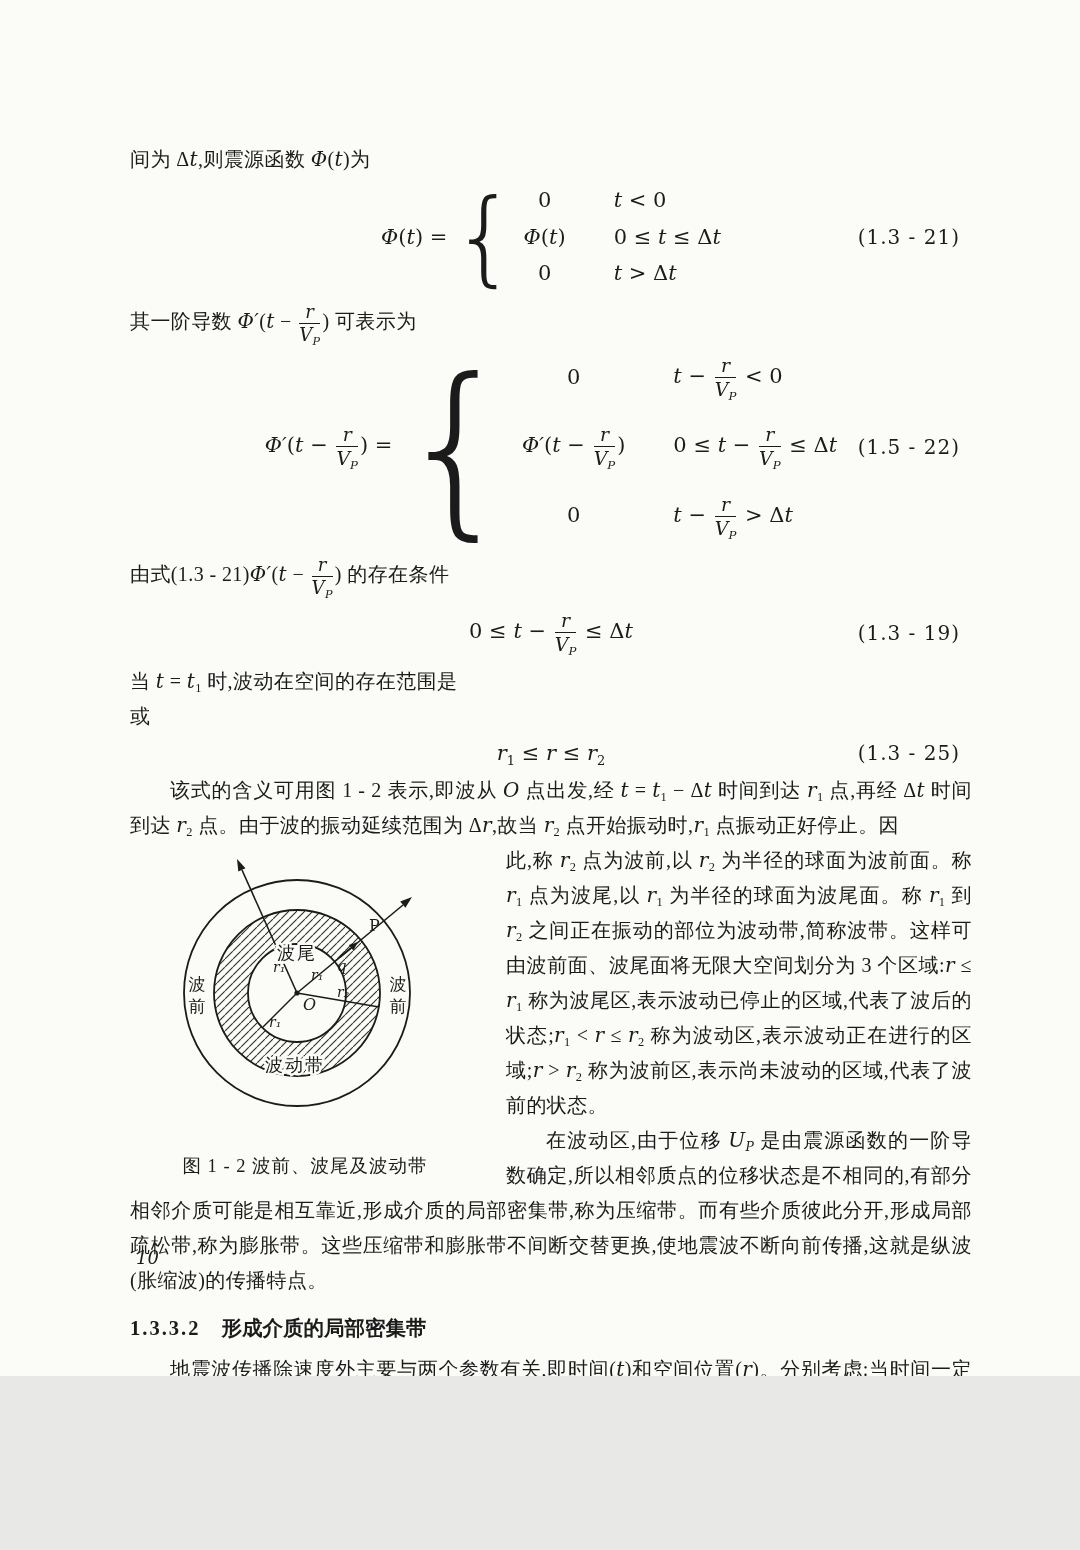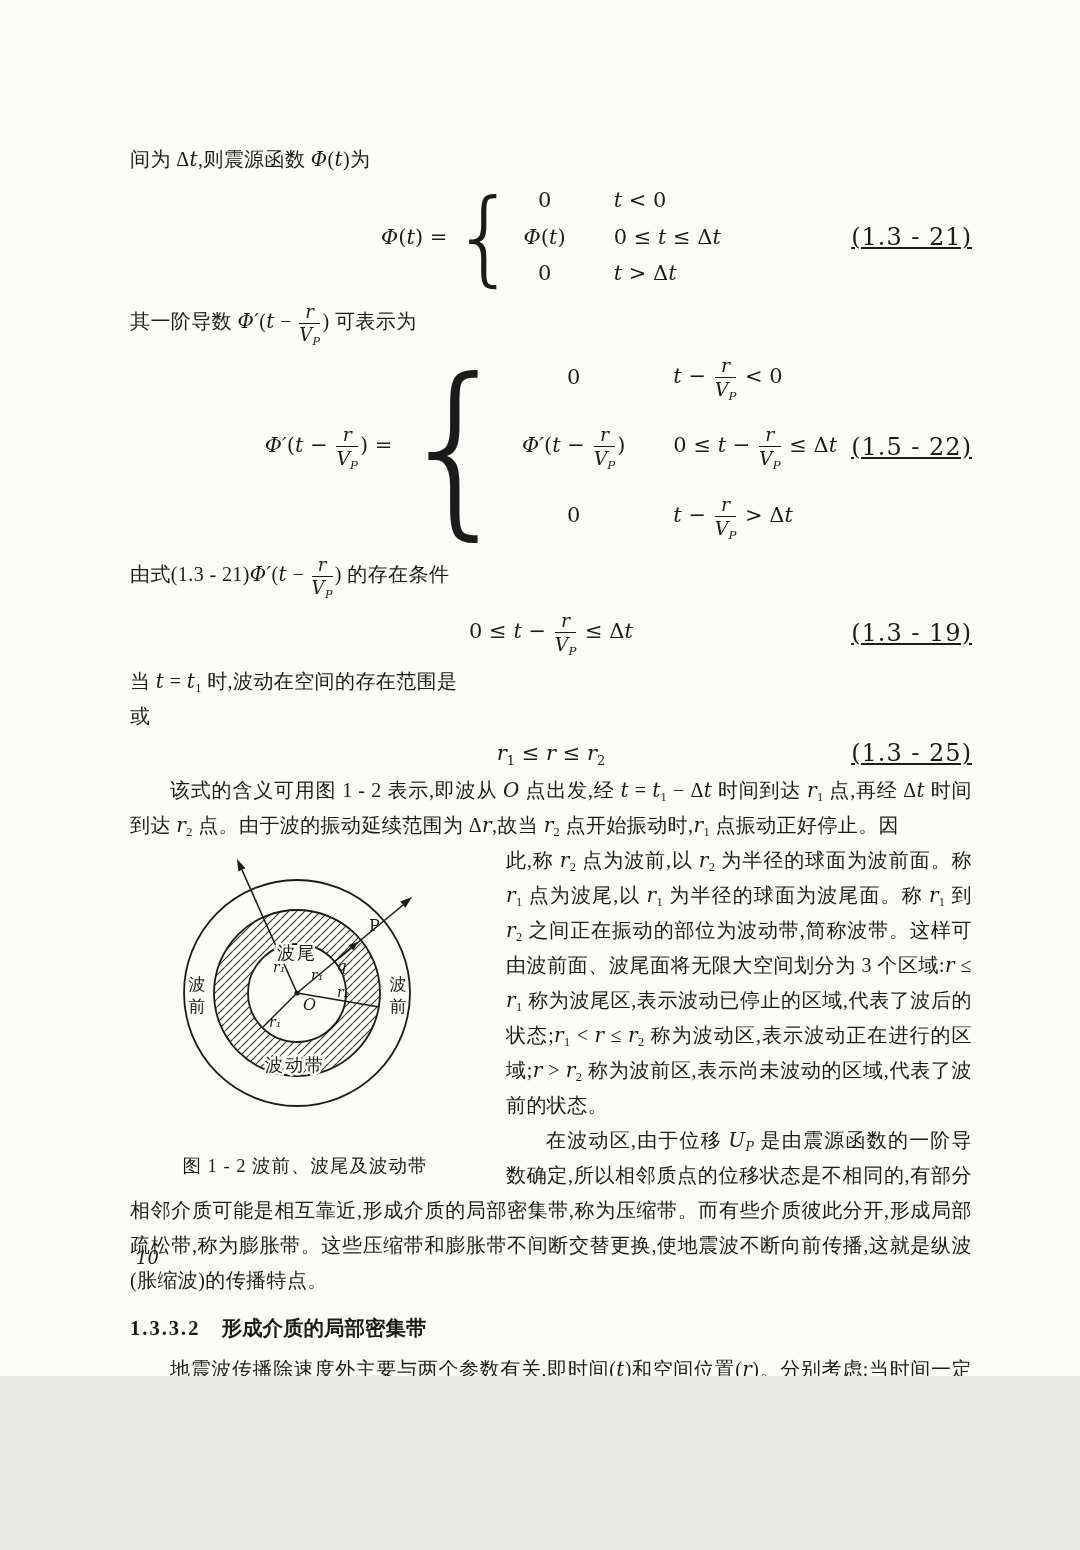--- a/index.html
+++ b/index.html
@@ -28,22 +28,22 @@
   .fn{display:block;border-bottom:1.4px solid currentColor;padding:0 3px 1px;}
   .fd{display:block;padding-top:1px;}
   
   .eqrow{
     position:relative;
     display:flex;align-items:center;justify-content:center;
     font-family:"DejaVu Serif",serif;
     font-size:21px;line-height:1.5;
   }
   .eqno{
-    position:absolute;right:0;top:50%;transform:translateY(-50%);
-    font-size:24px;letter-spacing:1px;text-decoration:underline;
+    position:absolute;right:12px;top:50%;transform:translateY(-50%);
+    font-size:20px;letter-spacing:1px;
   }
   .eqmain{display:flex;align-items:center;}
   .brace{
     font-family:"DejaVu Sans",sans-serif;font-weight:200;
     line-height:0;margin:0 6px 0 4px;
   }
   .brace.small{font-size:104px;}
   .brace.big{font-size:188px;}
   .cases{display:grid;grid-template-columns:max-content max-content;column-gap:48px;align-items:center;}
   .cases .cval{justify-self:center;text-align:center;}

